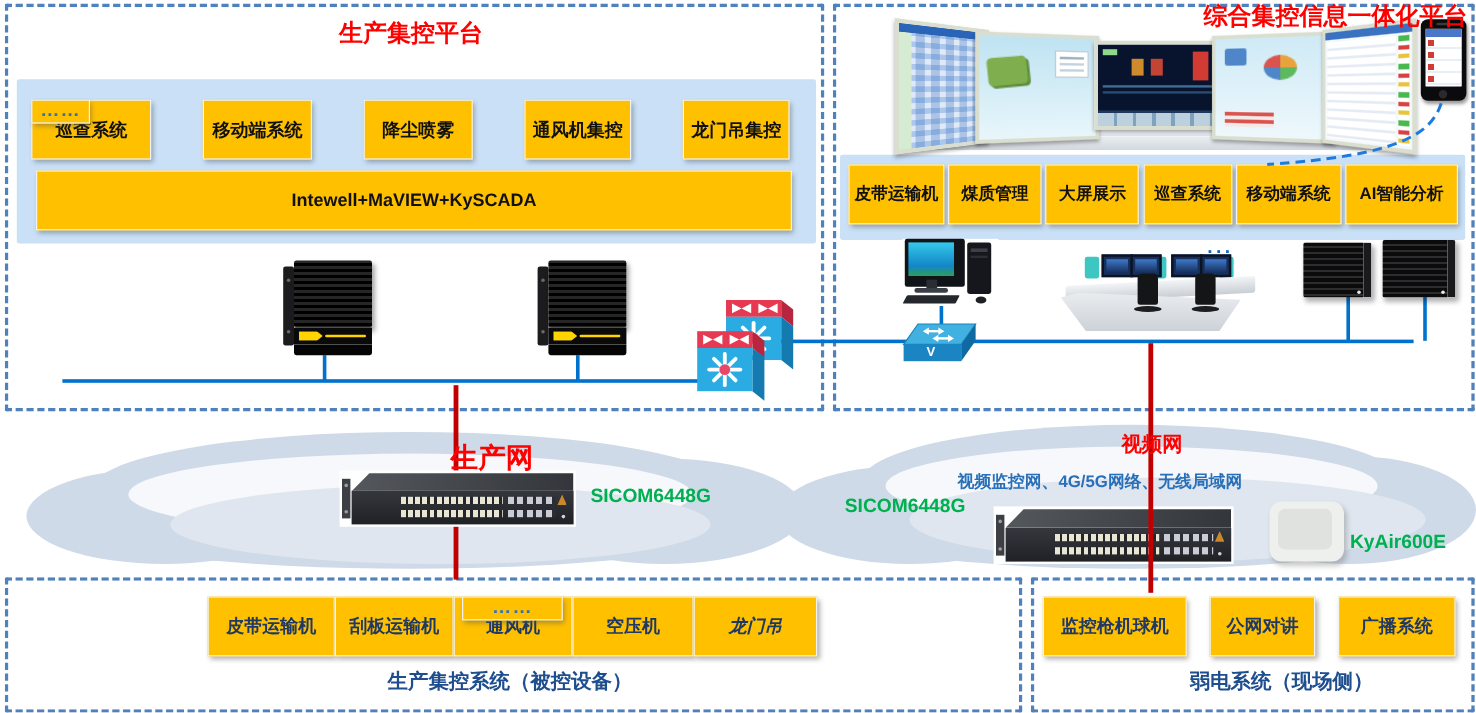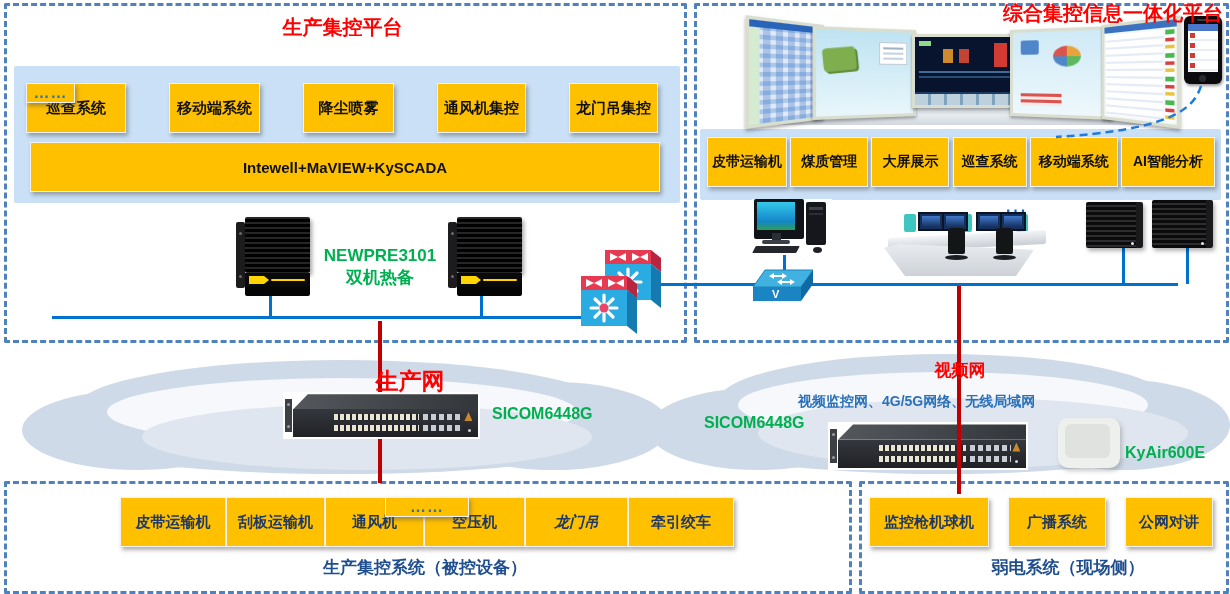--- a/index.html
+++ b/index.html
@@ -205,24 +205,20 @@
   </div>
   <div class="ipc" style="left:448px;top:217px;">
     <div class="ear"></div>
       <div class="fins"></div>
     <div class="band">
         <div class="tag"></div>
         <div class="wire"></div>
       </div>
       <div class="foot"></div>
   </div>
-  <div class="green-label" style="left:312px;top:245px;width:136px;text-align:center;font-size:17px;line-height:22px;">
-    <span>NEWPRE3101</span><br>
-    <span>双机热备</span>
-  </div>
 
   <svg class="icon" style="left:581px;top:248px;" width="80" height="86" viewBox="0 0 80 86">
     <defs>
       <g id="mlsw">
         <polygon points="46,0 56,8 56,22 46,14" fill="#b7253f"></polygon>
         <rect x="0" y="0" width="46" height="14" fill="#e63a52"></rect>
         <polygon points="5,3 13,7 5,11" fill="#fff"></polygon>
           <polygon points="21,3 13,7 21,11" fill="#fff"></polygon>
         <polygon points="27,3 35,7 27,11" fill="#fff"></polygon>
           <polygon points="43,3 35,7 43,11" fill="#fff"></polygon>
@@ -379,25 +375,24 @@
   </div>
   <div class="ap" style="left:1058px;top:418px;width:62px;height:50px;"></div>
   <div class="green-label" style="left:1125px;top:444px;font-size:16px;">KyAir600E</div>
 
   <div class="yrow" style="left:18px;top:497px;width:818px;height:50px;justify-content:center;">
     <div class="yb navy" style="width:104px;">皮带运输机</div>
     <div class="yb navy" style="width:97px;">刮板运输机</div>
     <div class="yb navy" style="width:97px;">通风机</div>
     <div class="yb navy" style="width:99px;">空压机</div>
     <div class="yb navy" style="width:101px;font-style:italic;">龙门吊</div>
-    <div class="yb navy" style="width:104px;">牵引绞车</div>
     <div class="yb dots" style="width:82px;">……</div>
   </div>
   <div class="navy-label" style="left:4px;top:556px;width:842px;">生产集控系统（被控设备）</div>
 
   <div class="yrow" style="left:869px;top:497px;width:344px;height:50px;">
     <div class="yb navy" style="width:118px;">监控枪机球机</div>
+    <div class="yb navy" style="width:86px;">公网对讲</div>
     <div class="yb navy" style="width:96px;">广播系统</div>
-    <div class="yb navy" style="width:86px;">公网对讲</div>
   </div>
   <div class="navy-label" style="left:886px;top:556px;width:364px;font-family:Liberation Serif, serif;">弱电系统（现场侧）</div>
 
 </div>
 
 </body></html>

